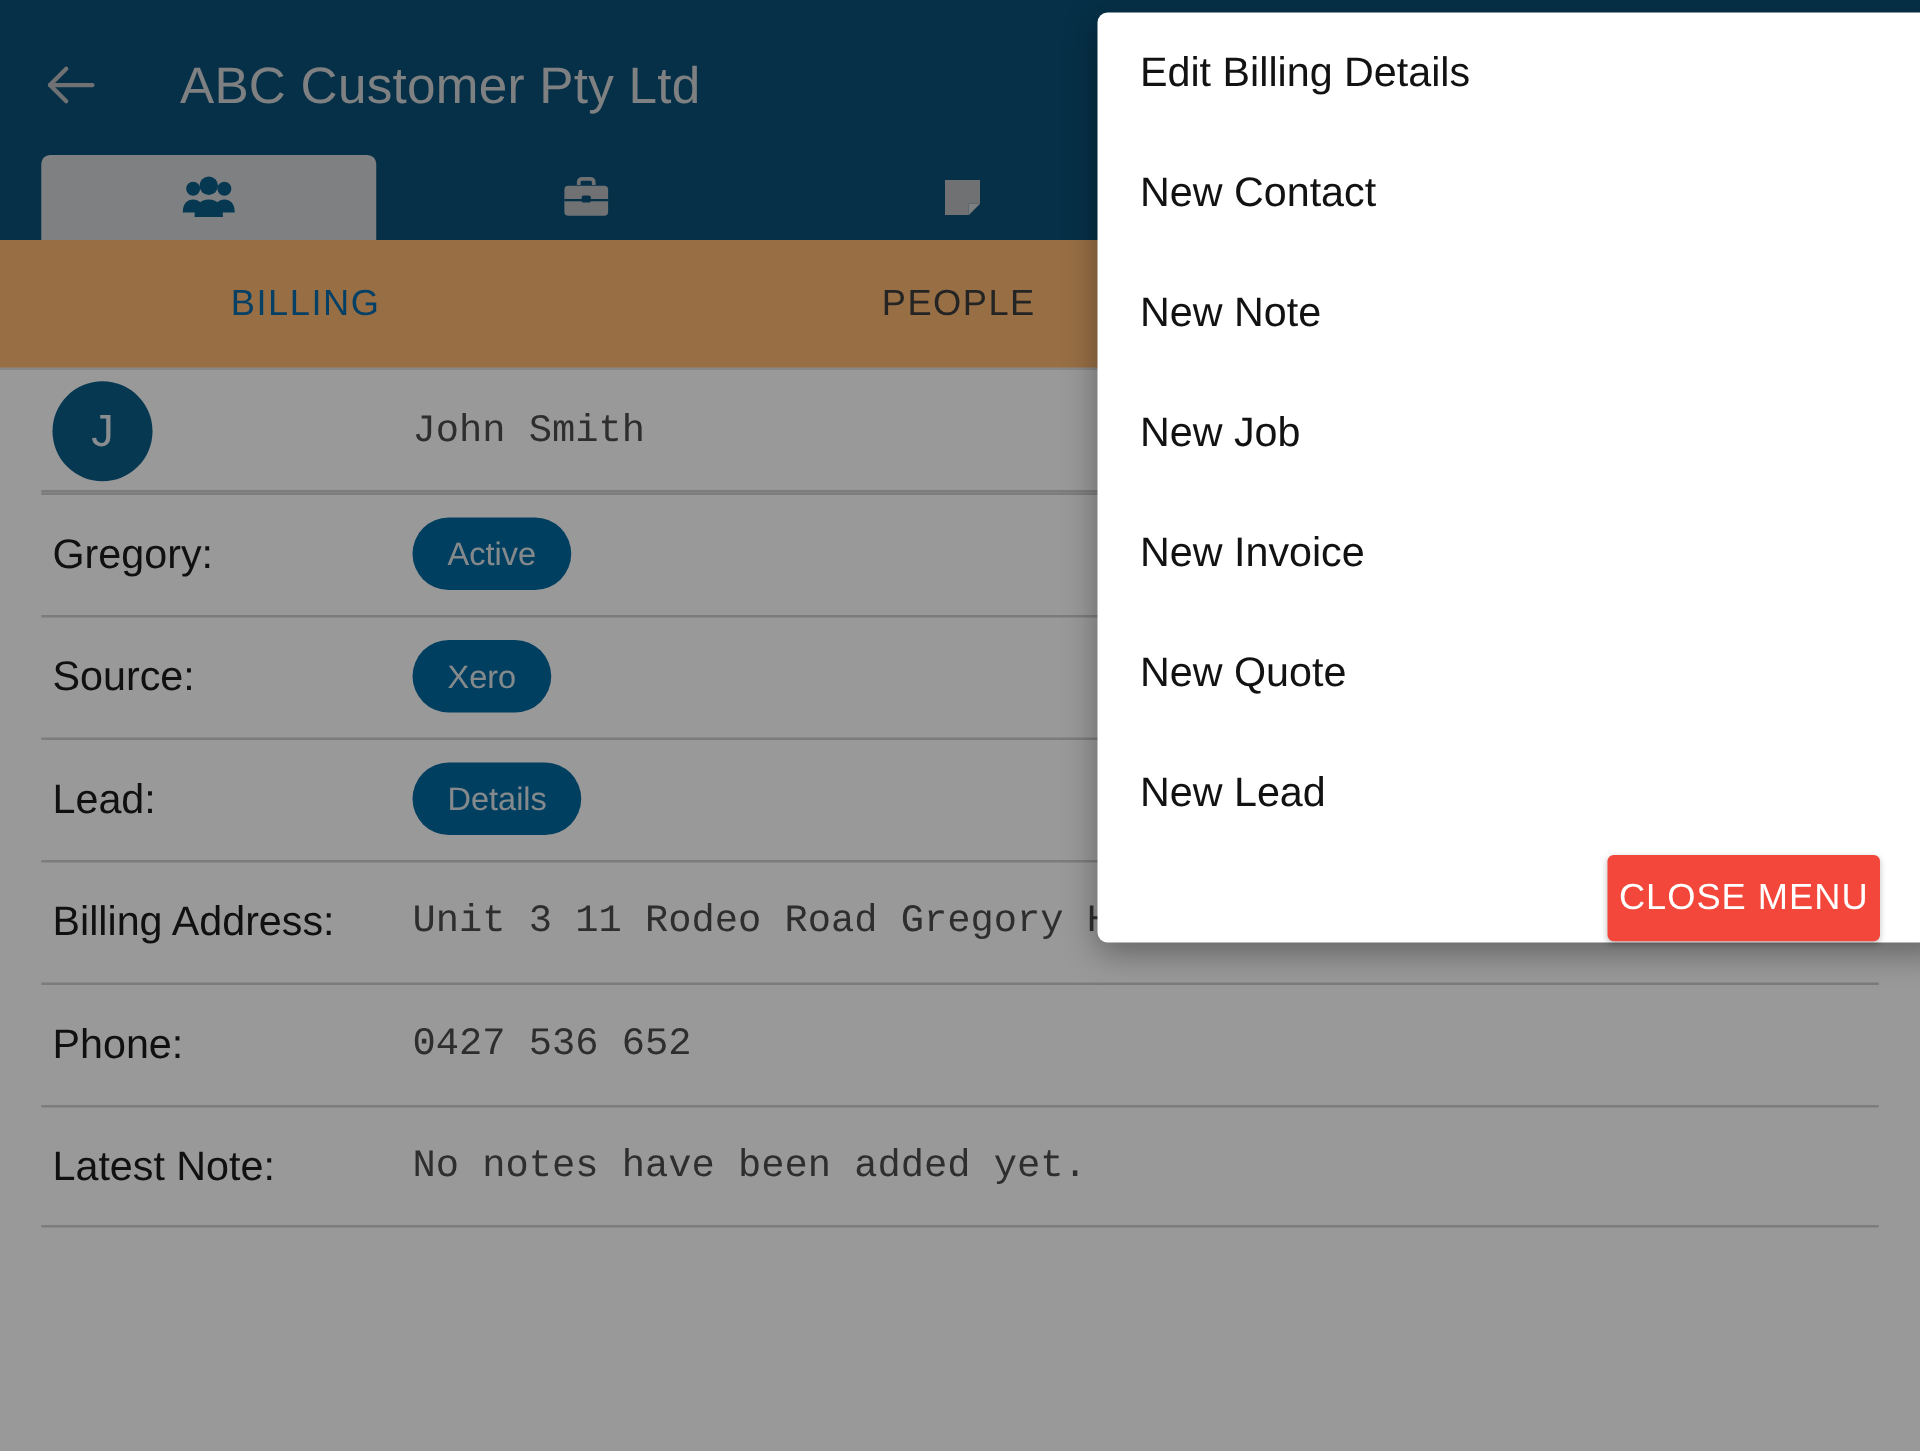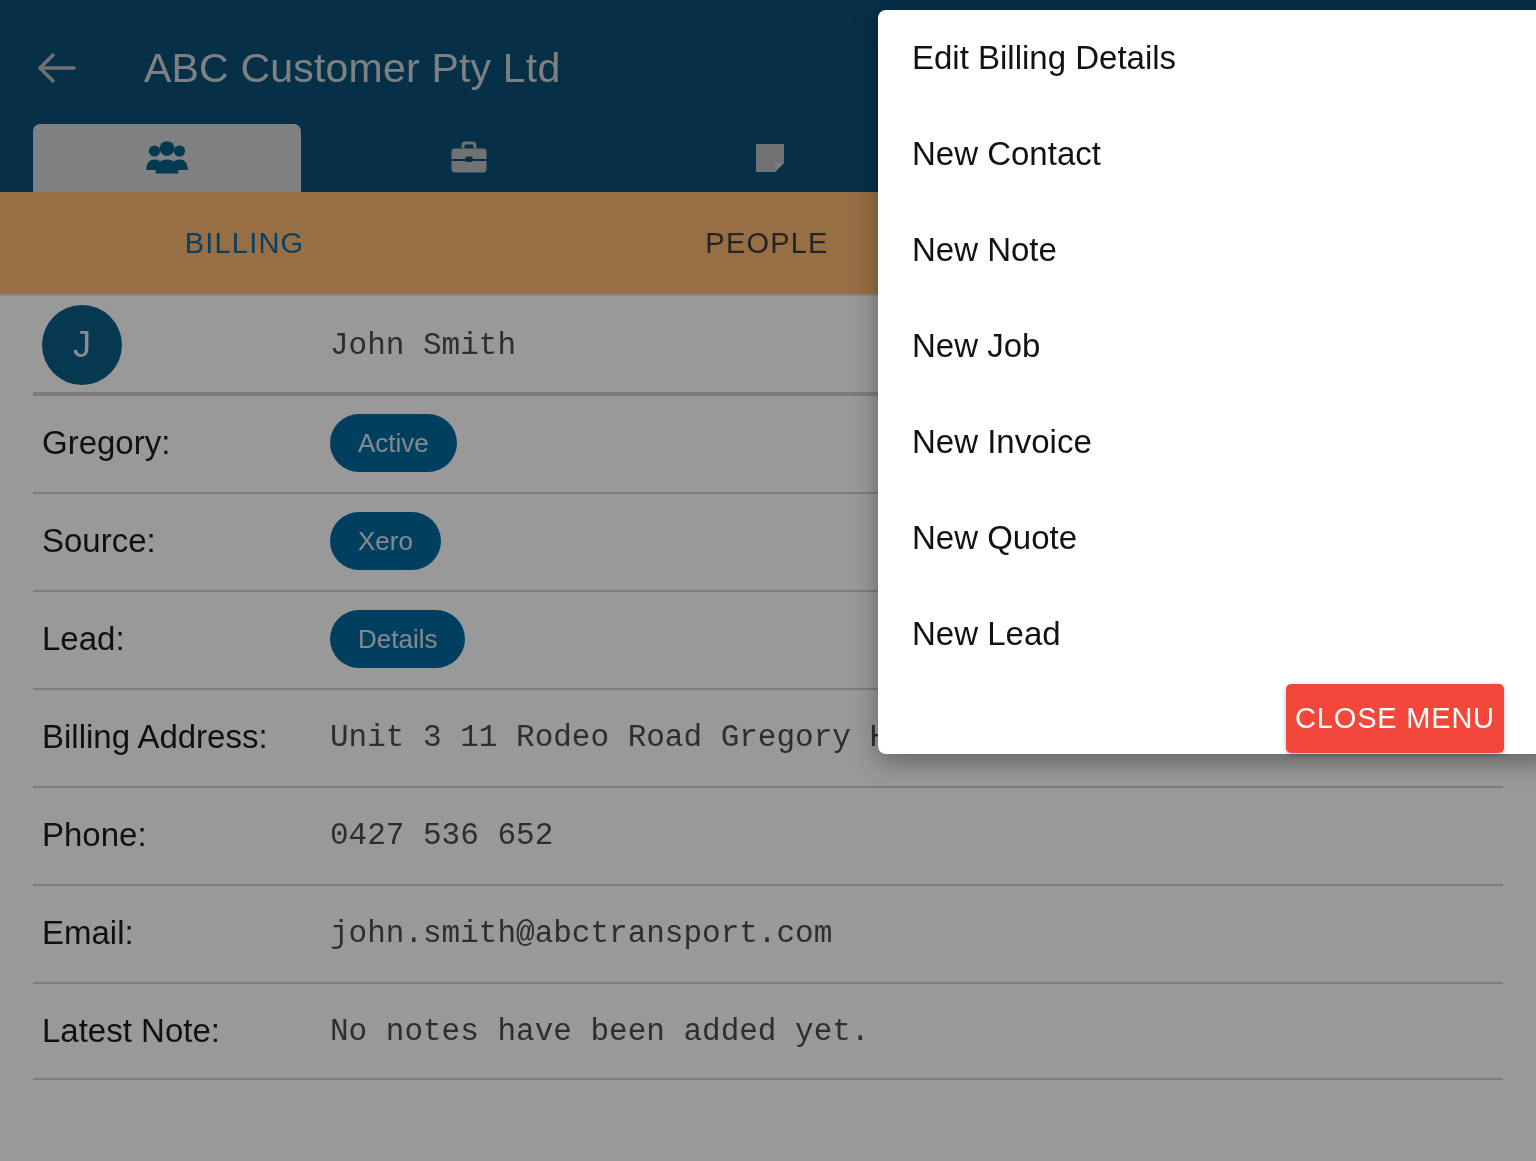--- a/index.html
+++ b/index.html
@@ -326,24 +326,20 @@
       <div class="row">
         <div class="row-label">Billing Address:</div>
         <div class="row-value">Unit 3 11 Rodeo Road Gregory Hills 2557 New South Wales Australia</div>
       </div>
 
       <div class="row">
         <div class="row-label">Phone:</div>
         <div class="row-value">0427 536 652</div>
       </div>
 
-      <div class="row">
-        <div class="row-label">Email:</div>
-        <div class="row-value">john.smith@abctransport.com</div>
-      </div>
 
       <div class="row last">
         <div class="row-label">Latest Note:</div>
         <div class="row-value">No notes have been added yet.</div>
       </div>
 
     </div>
   </div>
 
   <div class="scrim"></div>

